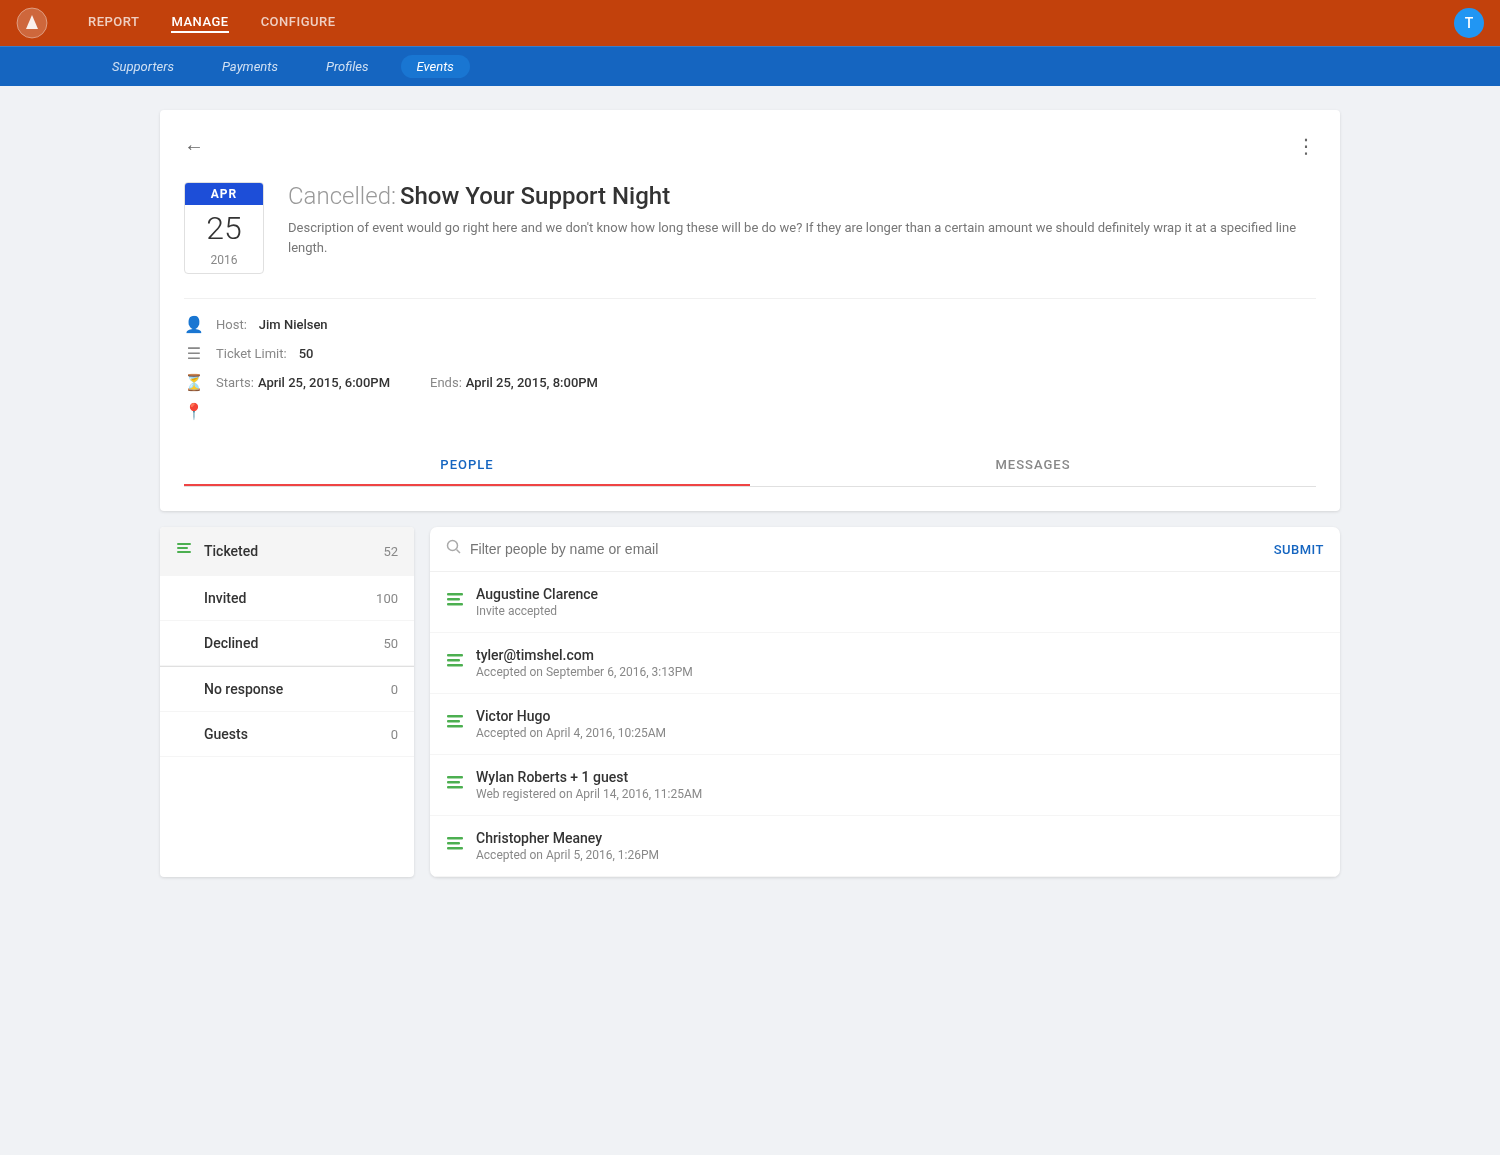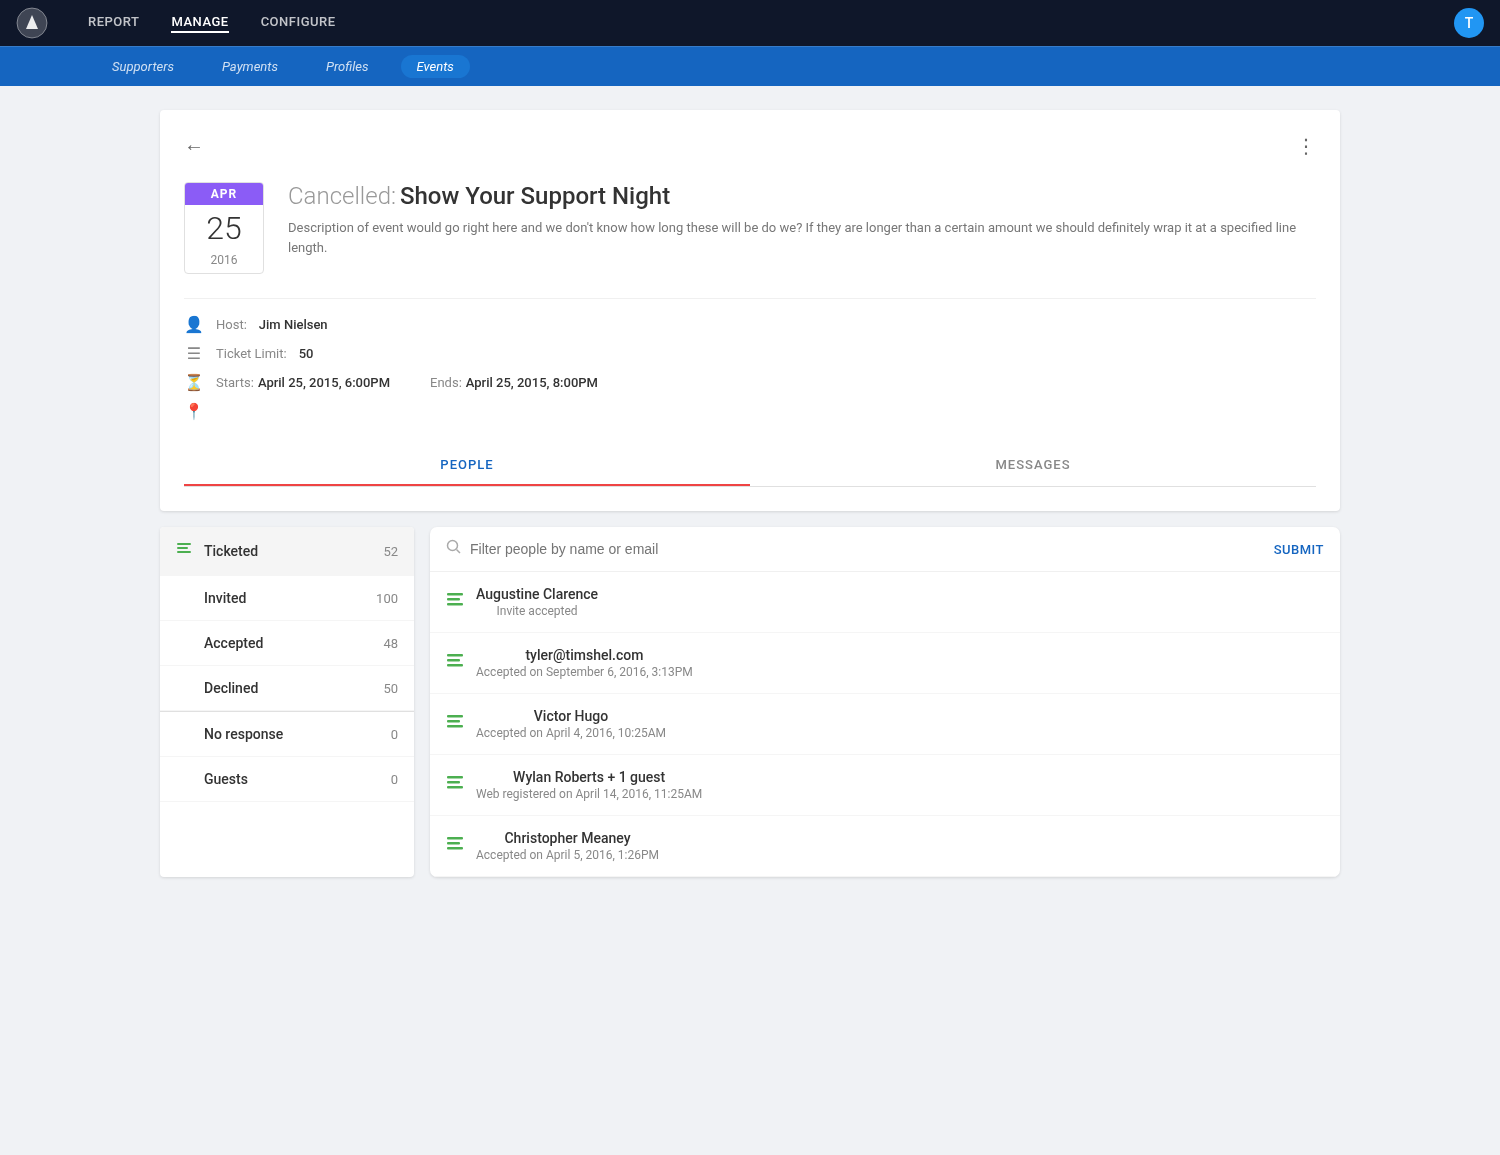--- a/index.html
+++ b/index.html
@@ -1,20 +1,20 @@
 <!DOCTYPE html>
 <html><head>
   <meta charset="utf-8">
   <style>
     * { box-sizing: border-box; margin: 0; padding: 0; }
     body { font-family: 'Roboto', Arial, sans-serif; background: #f0f2f5; min-height: 1155px; }
 
     
     .top-nav {
-      background: #0f172a;
+      background: #c2410c;
       height: 46px;
       display: flex;
       align-items: center;
       padding: 12px 16px;
     }
     .top-nav-logo {
       width: 32px;
       height: 32px;
       margin-right: 40px;
     }
@@ -114,21 +114,21 @@
     }
     .calendar-icon {
       width: 80px;
       border: 1px solid #e0e0e0;
       border-radius: 4px;
       overflow: hidden;
       text-align: center;
       flex-shrink: 0;
     }
     .calendar-month {
-      background: #8b5cf6;
+      background: #1d4ed8;
       color: #fff;
       font-size: 12px;
       font-weight: 700;
       letter-spacing: 1px;
       padding: 4px 0;
       text-transform: uppercase;
     }
     .calendar-day {
       font-size: 32px;
       font-weight: 300;
@@ -288,21 +288,20 @@
       cursor: pointer;
       text-transform: uppercase;
     }
 
     .person-row {
       display: flex;
       align-items: center;
       padding: 14px 16px;
       border-bottom: 1px solid #f5f5f5;
       gap: 12px;
-      text-align: center;
     }
     .person-icon {
       color: #4CAF50;
       font-size: 18px;
     }
     .person-info {}
     .person-name {
       font-size: 14px;
       font-weight: 500;
       color: #333;
@@ -410,24 +409,20 @@
           </svg>
         </span>
         <span class="sidebar-item-label">Ticketed</span>
         <span class="sidebar-item-count">52</span>
       </div>
       <div class="sidebar-item">
         <span class="sidebar-item-label" style="margin-left:28px">Invited</span>
         <span class="sidebar-item-count">100</span>
       </div>
       <div class="sidebar-item">
-        <span class="sidebar-item-label" style="margin-left:28px">Accepted</span>
-        <span class="sidebar-item-count">48</span>
-      </div>
-      <div class="sidebar-item">
         <span class="sidebar-item-label" style="margin-left:28px">Declined</span>
         <span class="sidebar-item-count">50</span>
       </div>
       <div class="sidebar-divider"></div>
       <div class="sidebar-item">
         <span class="sidebar-item-label" style="margin-left:28px">No response</span>
         <span class="sidebar-item-count">0</span>
       </div>
       <div class="sidebar-item">
         <span class="sidebar-item-label" style="margin-left:28px">Guests</span>

